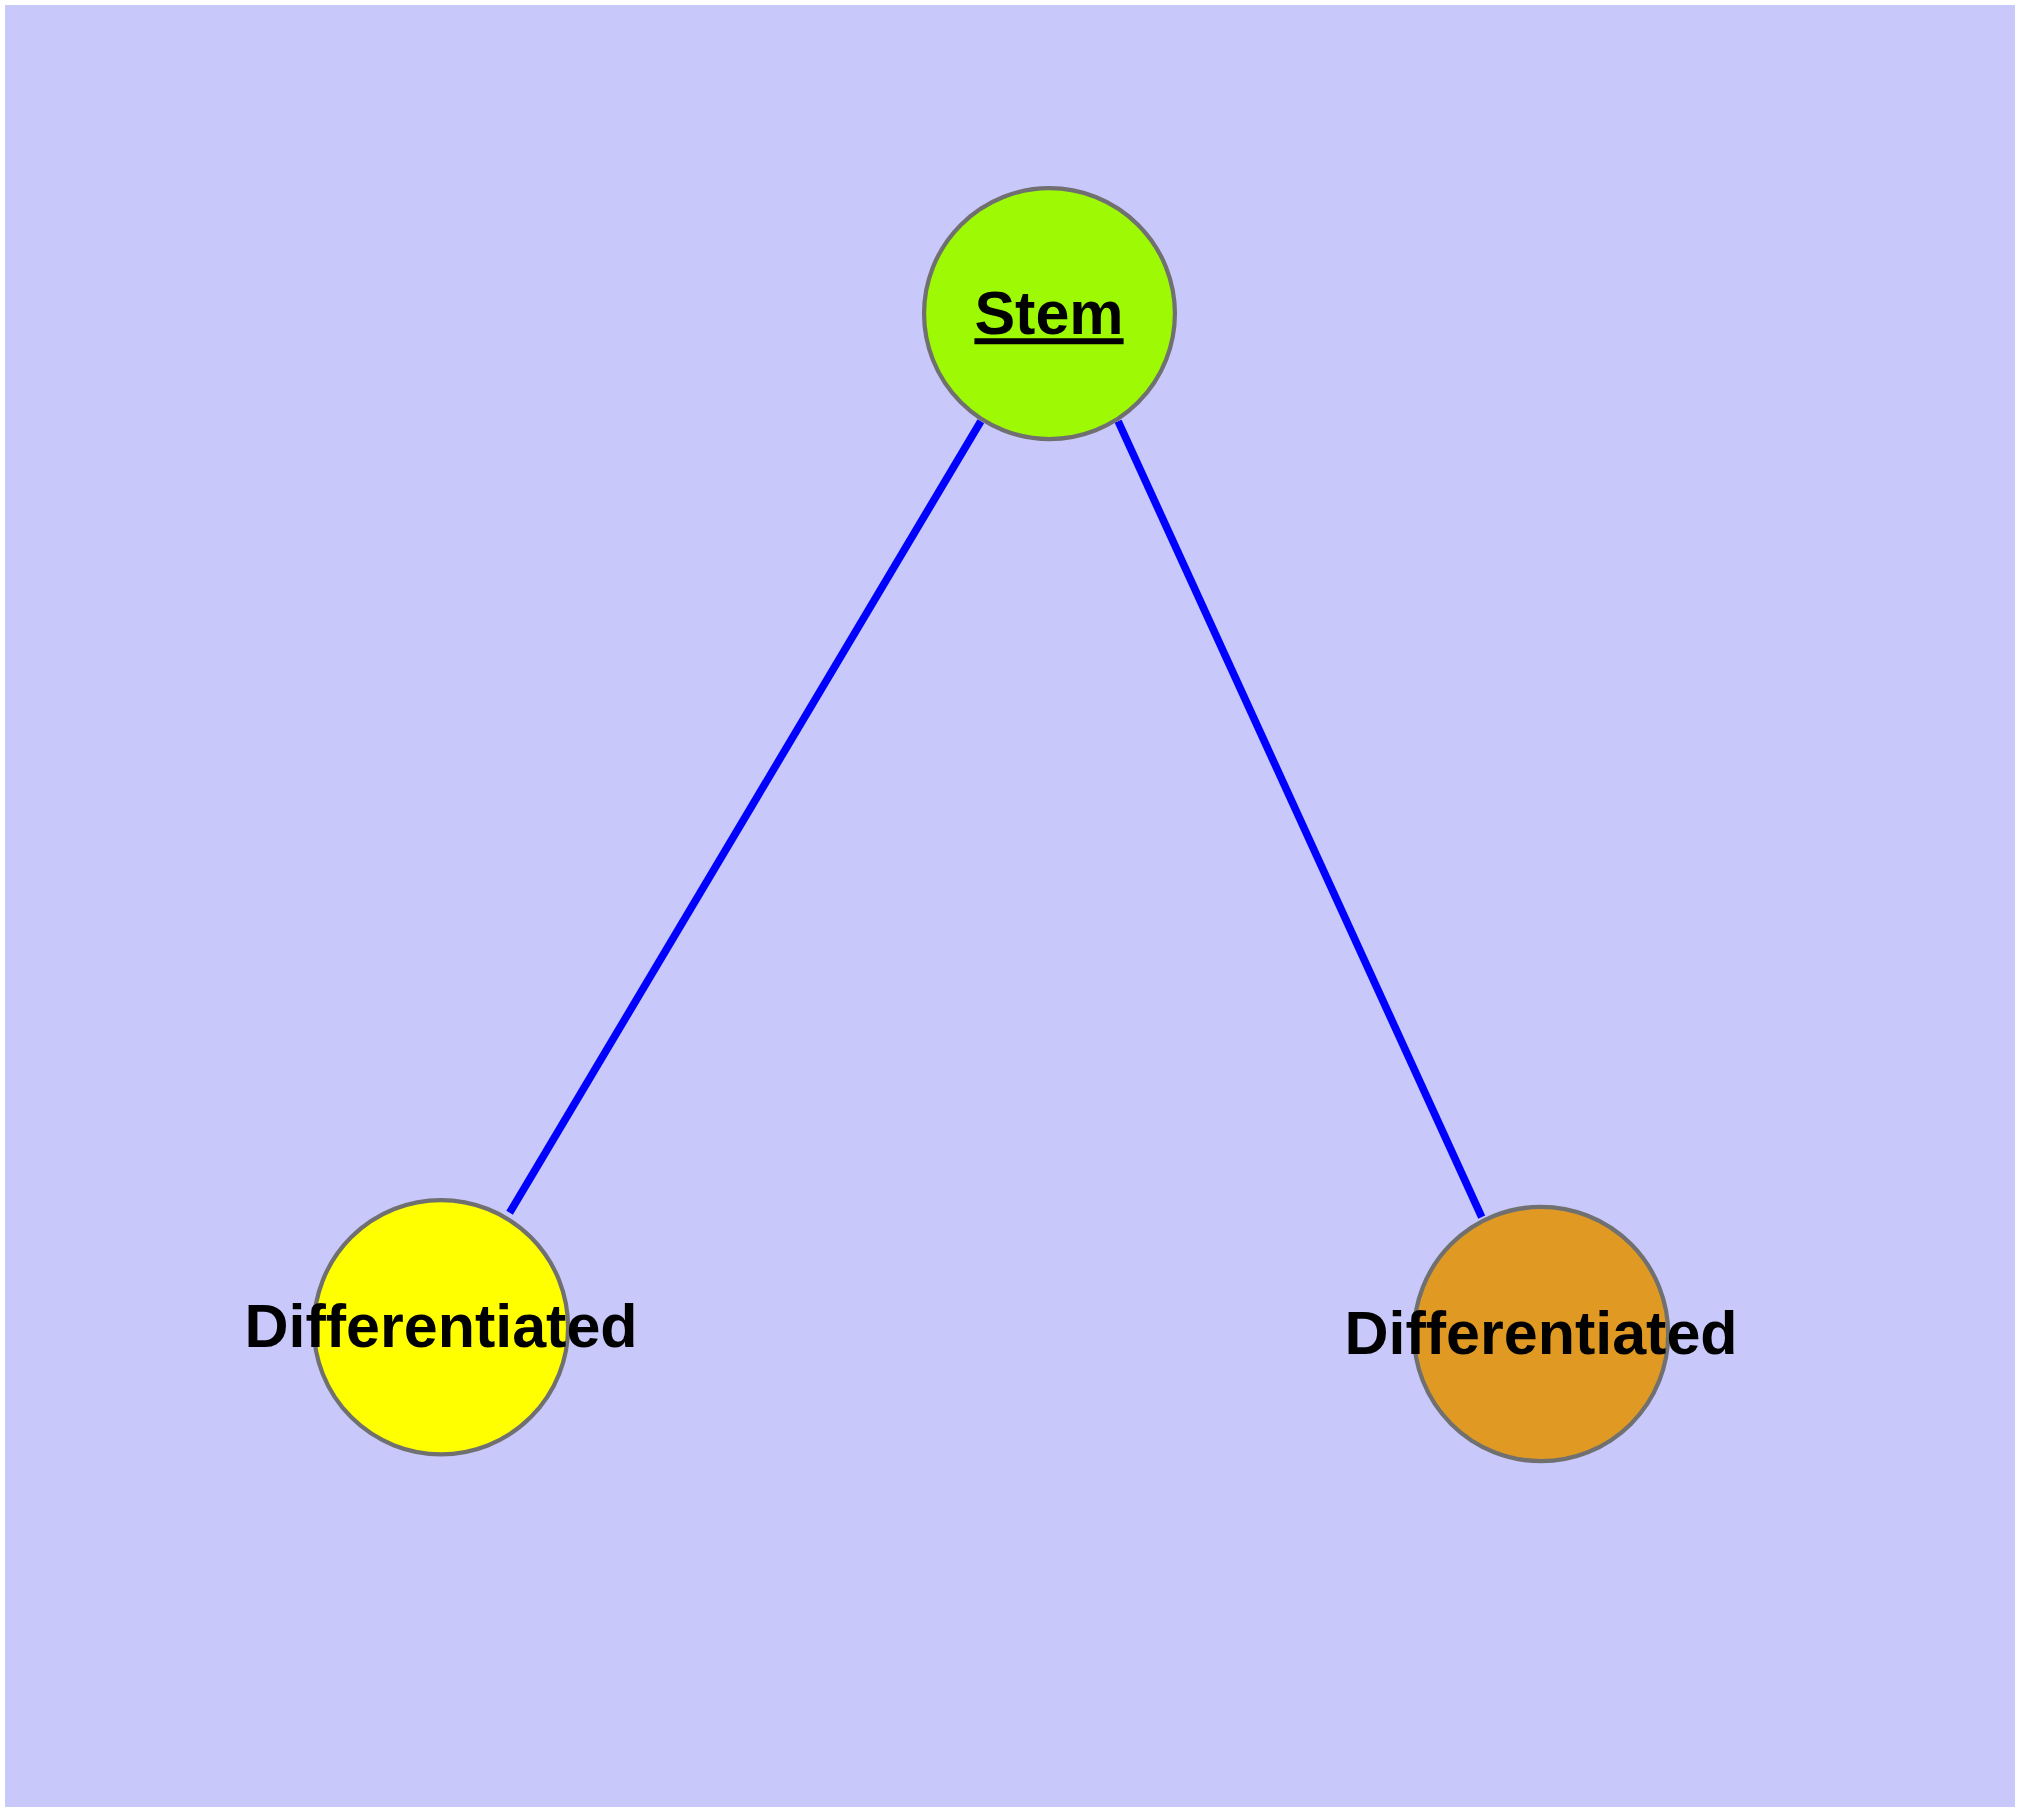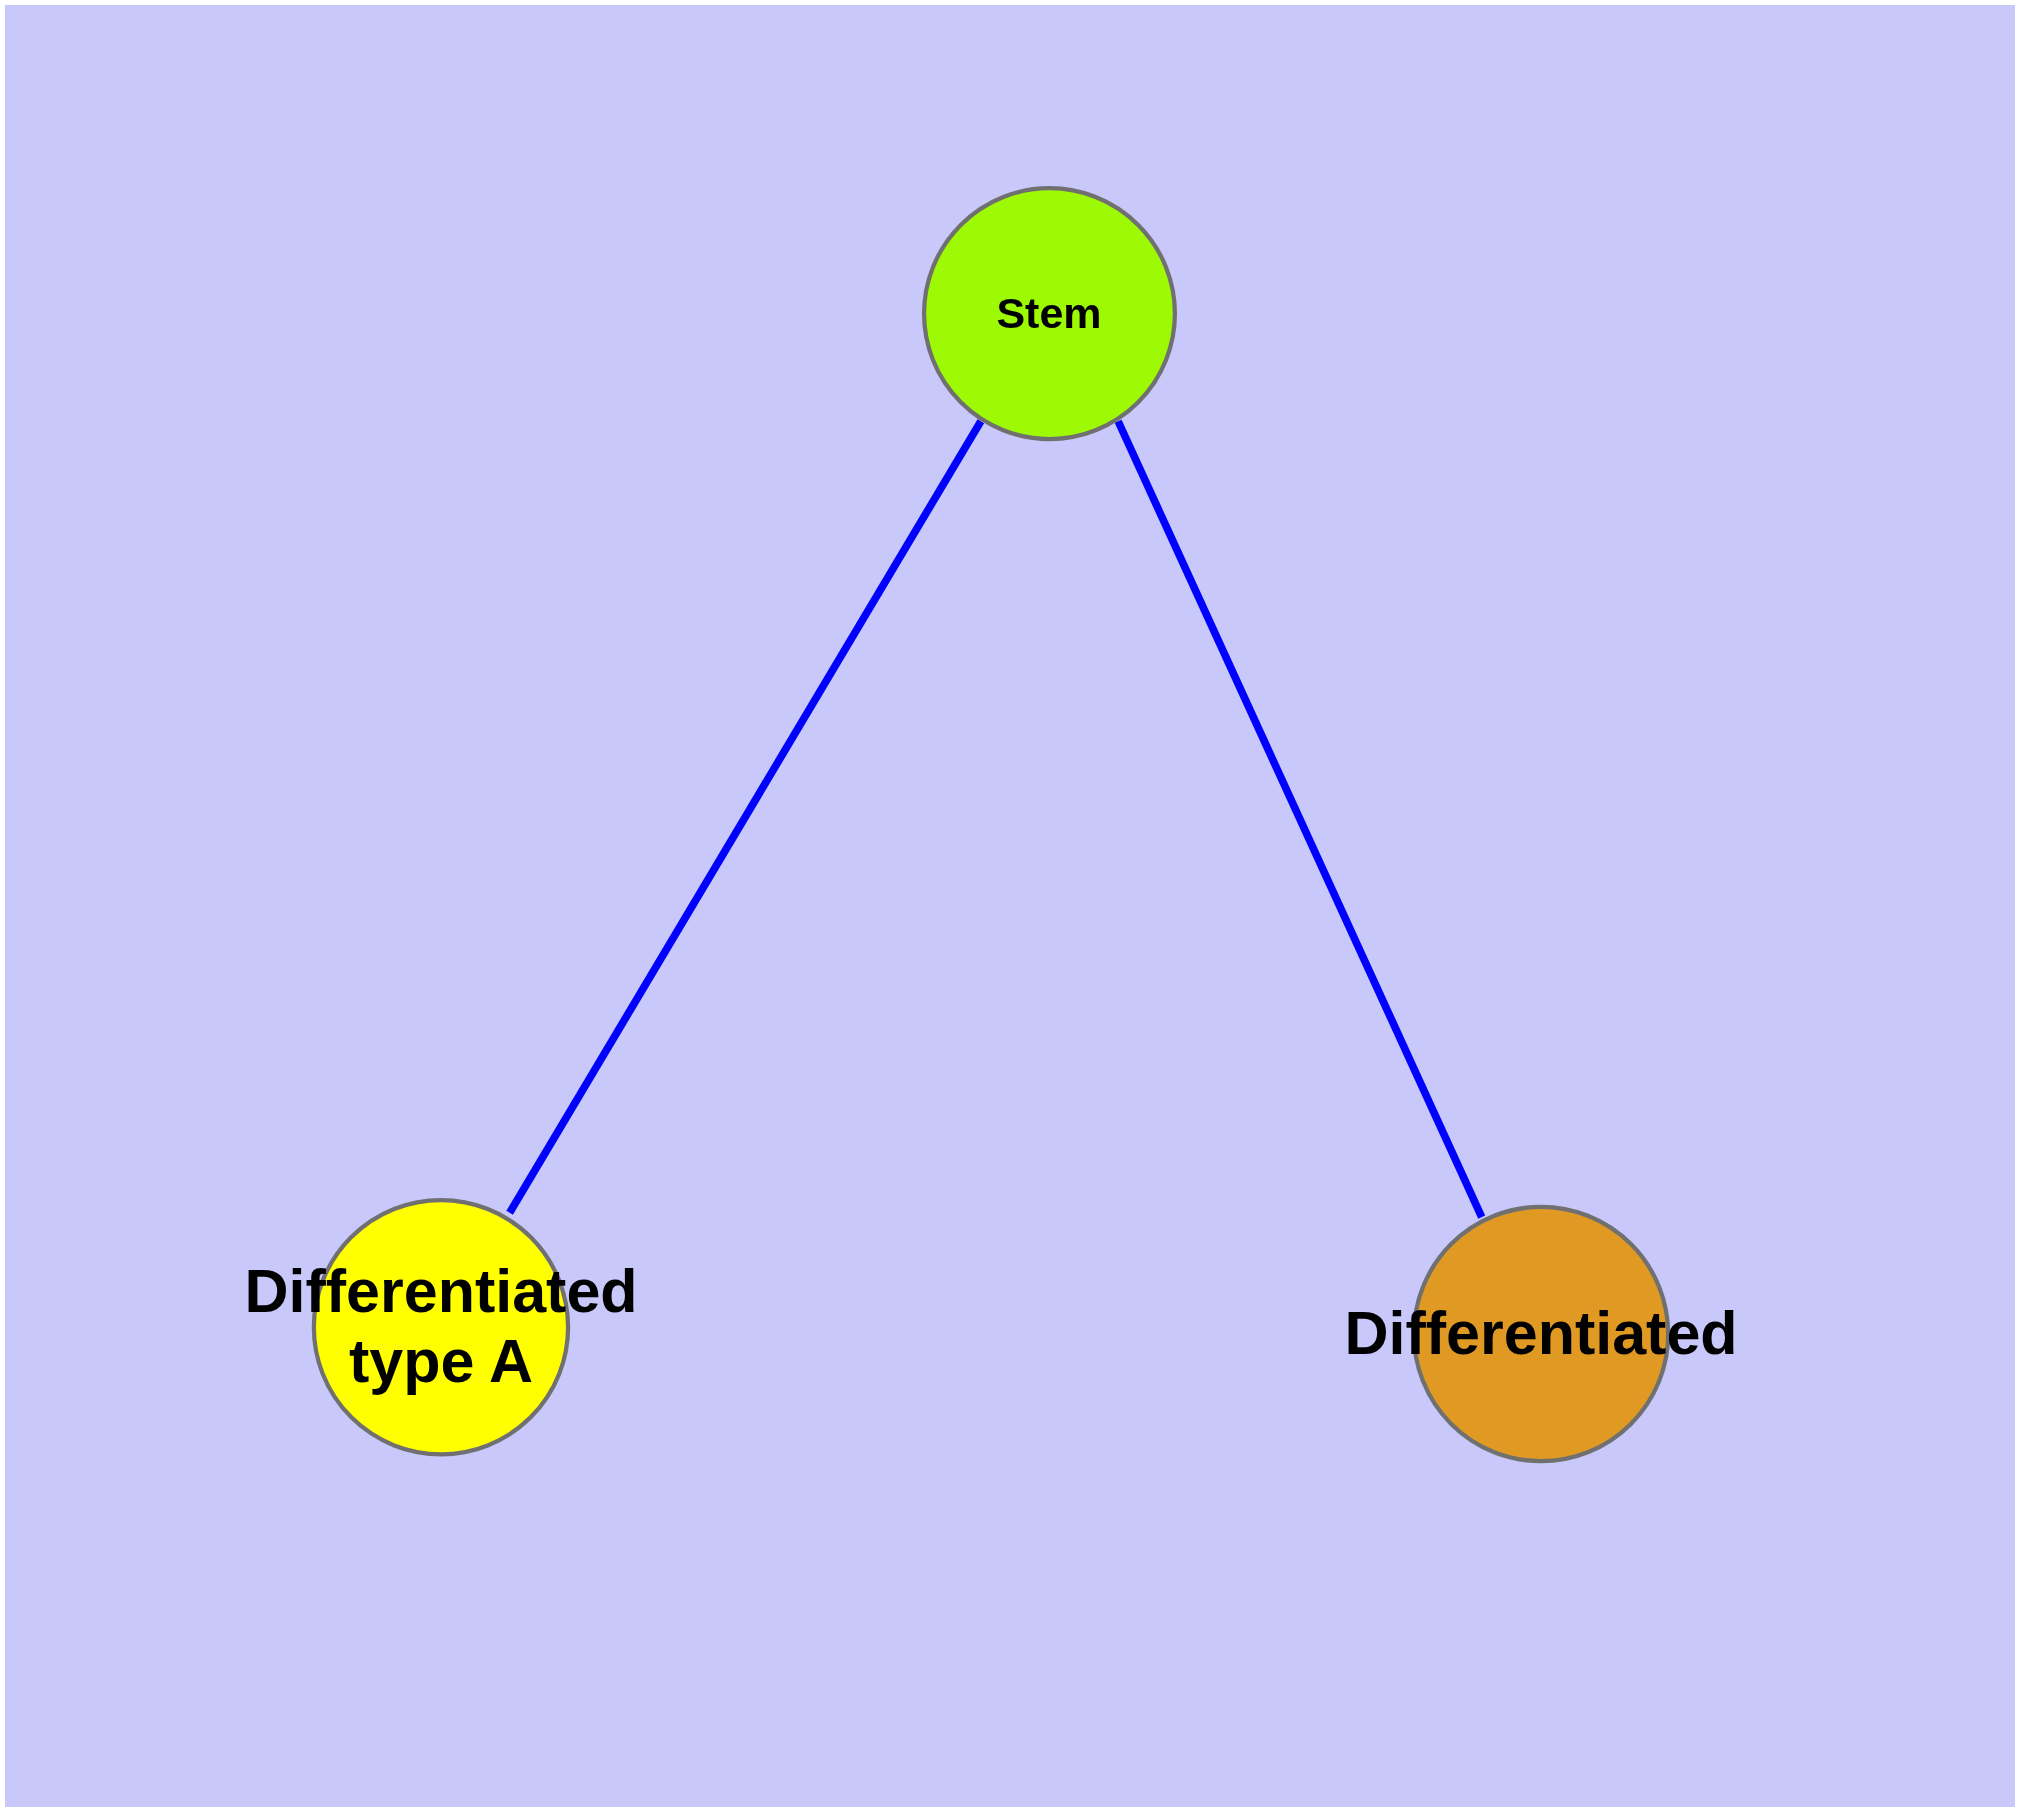--- a/index.html
+++ b/index.html
@@ -36,21 +36,21 @@
     color: #000000;
     font-weight: bold;
     font-family: "Liberation Sans", sans-serif;
     text-align: center;
     white-space: nowrap;
     line-height: 1.14;
     transform: translate(-50%, -50%);
     pointer-events: none;
     user-select: none;
   }
-  .label-stem   { font-size: 43px; }
+  .label-stem   { font-size: 61px; text-decoration: underline; }
   .label-typea  { font-size: 61px; }
   .label-typeb  { font-size: 61px; }
 </style>
 </head>
 <body>
 
 <div id="canvas">
 
   <div id="plot-area"></div>
 
@@ -67,21 +67,20 @@
       <circle cx="1818" cy="1574" r="150" fill="#e09a24" stroke="#707070" stroke-width="5"></circle>
     </g>
   </svg>
 
   <div class="node-label label-stem" style="left:1049px; top:314px;">
     <span>Stem</span>
   </div>
 
   <div class="node-label label-typea" style="left:441px; top:1327px;">
     <div>Differentiated</div>
-    <div>type A</div>
   </div>
 
   <div class="node-label label-typeb" style="left:1541px; top:1334px;">
     <div>Differentiated</div>
   </div>
 
 </div>
 
 
 </body></html>

